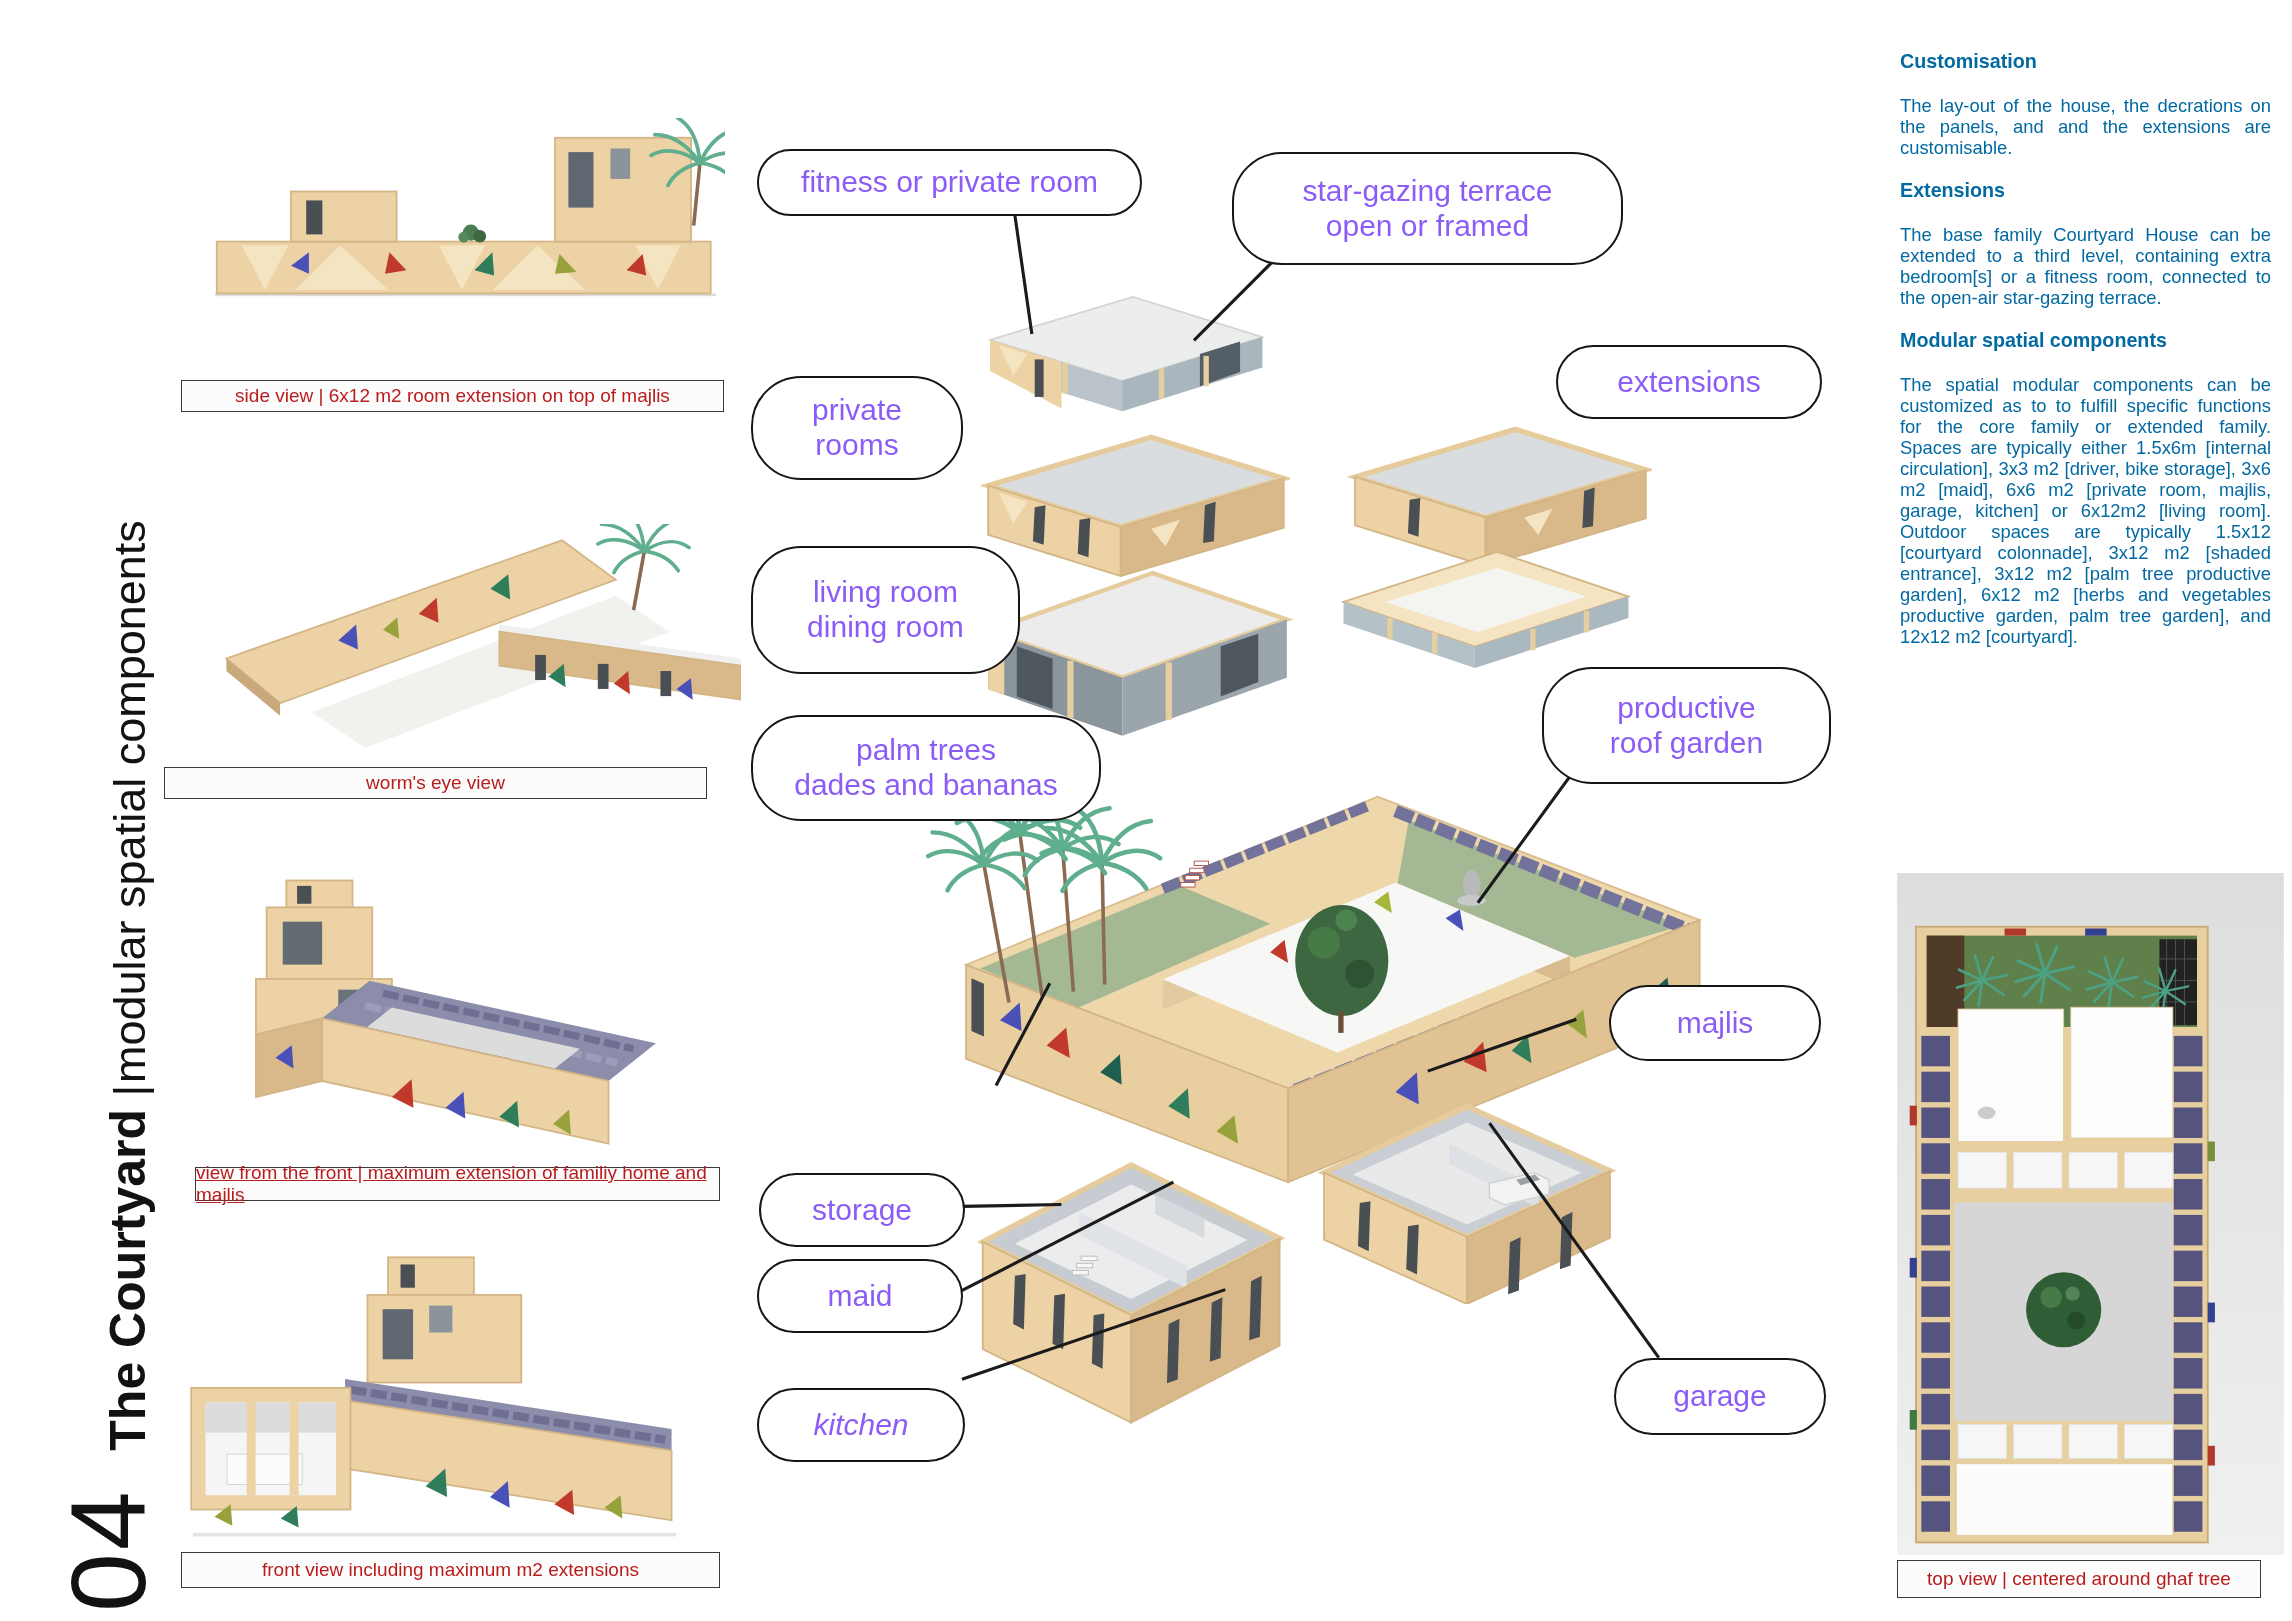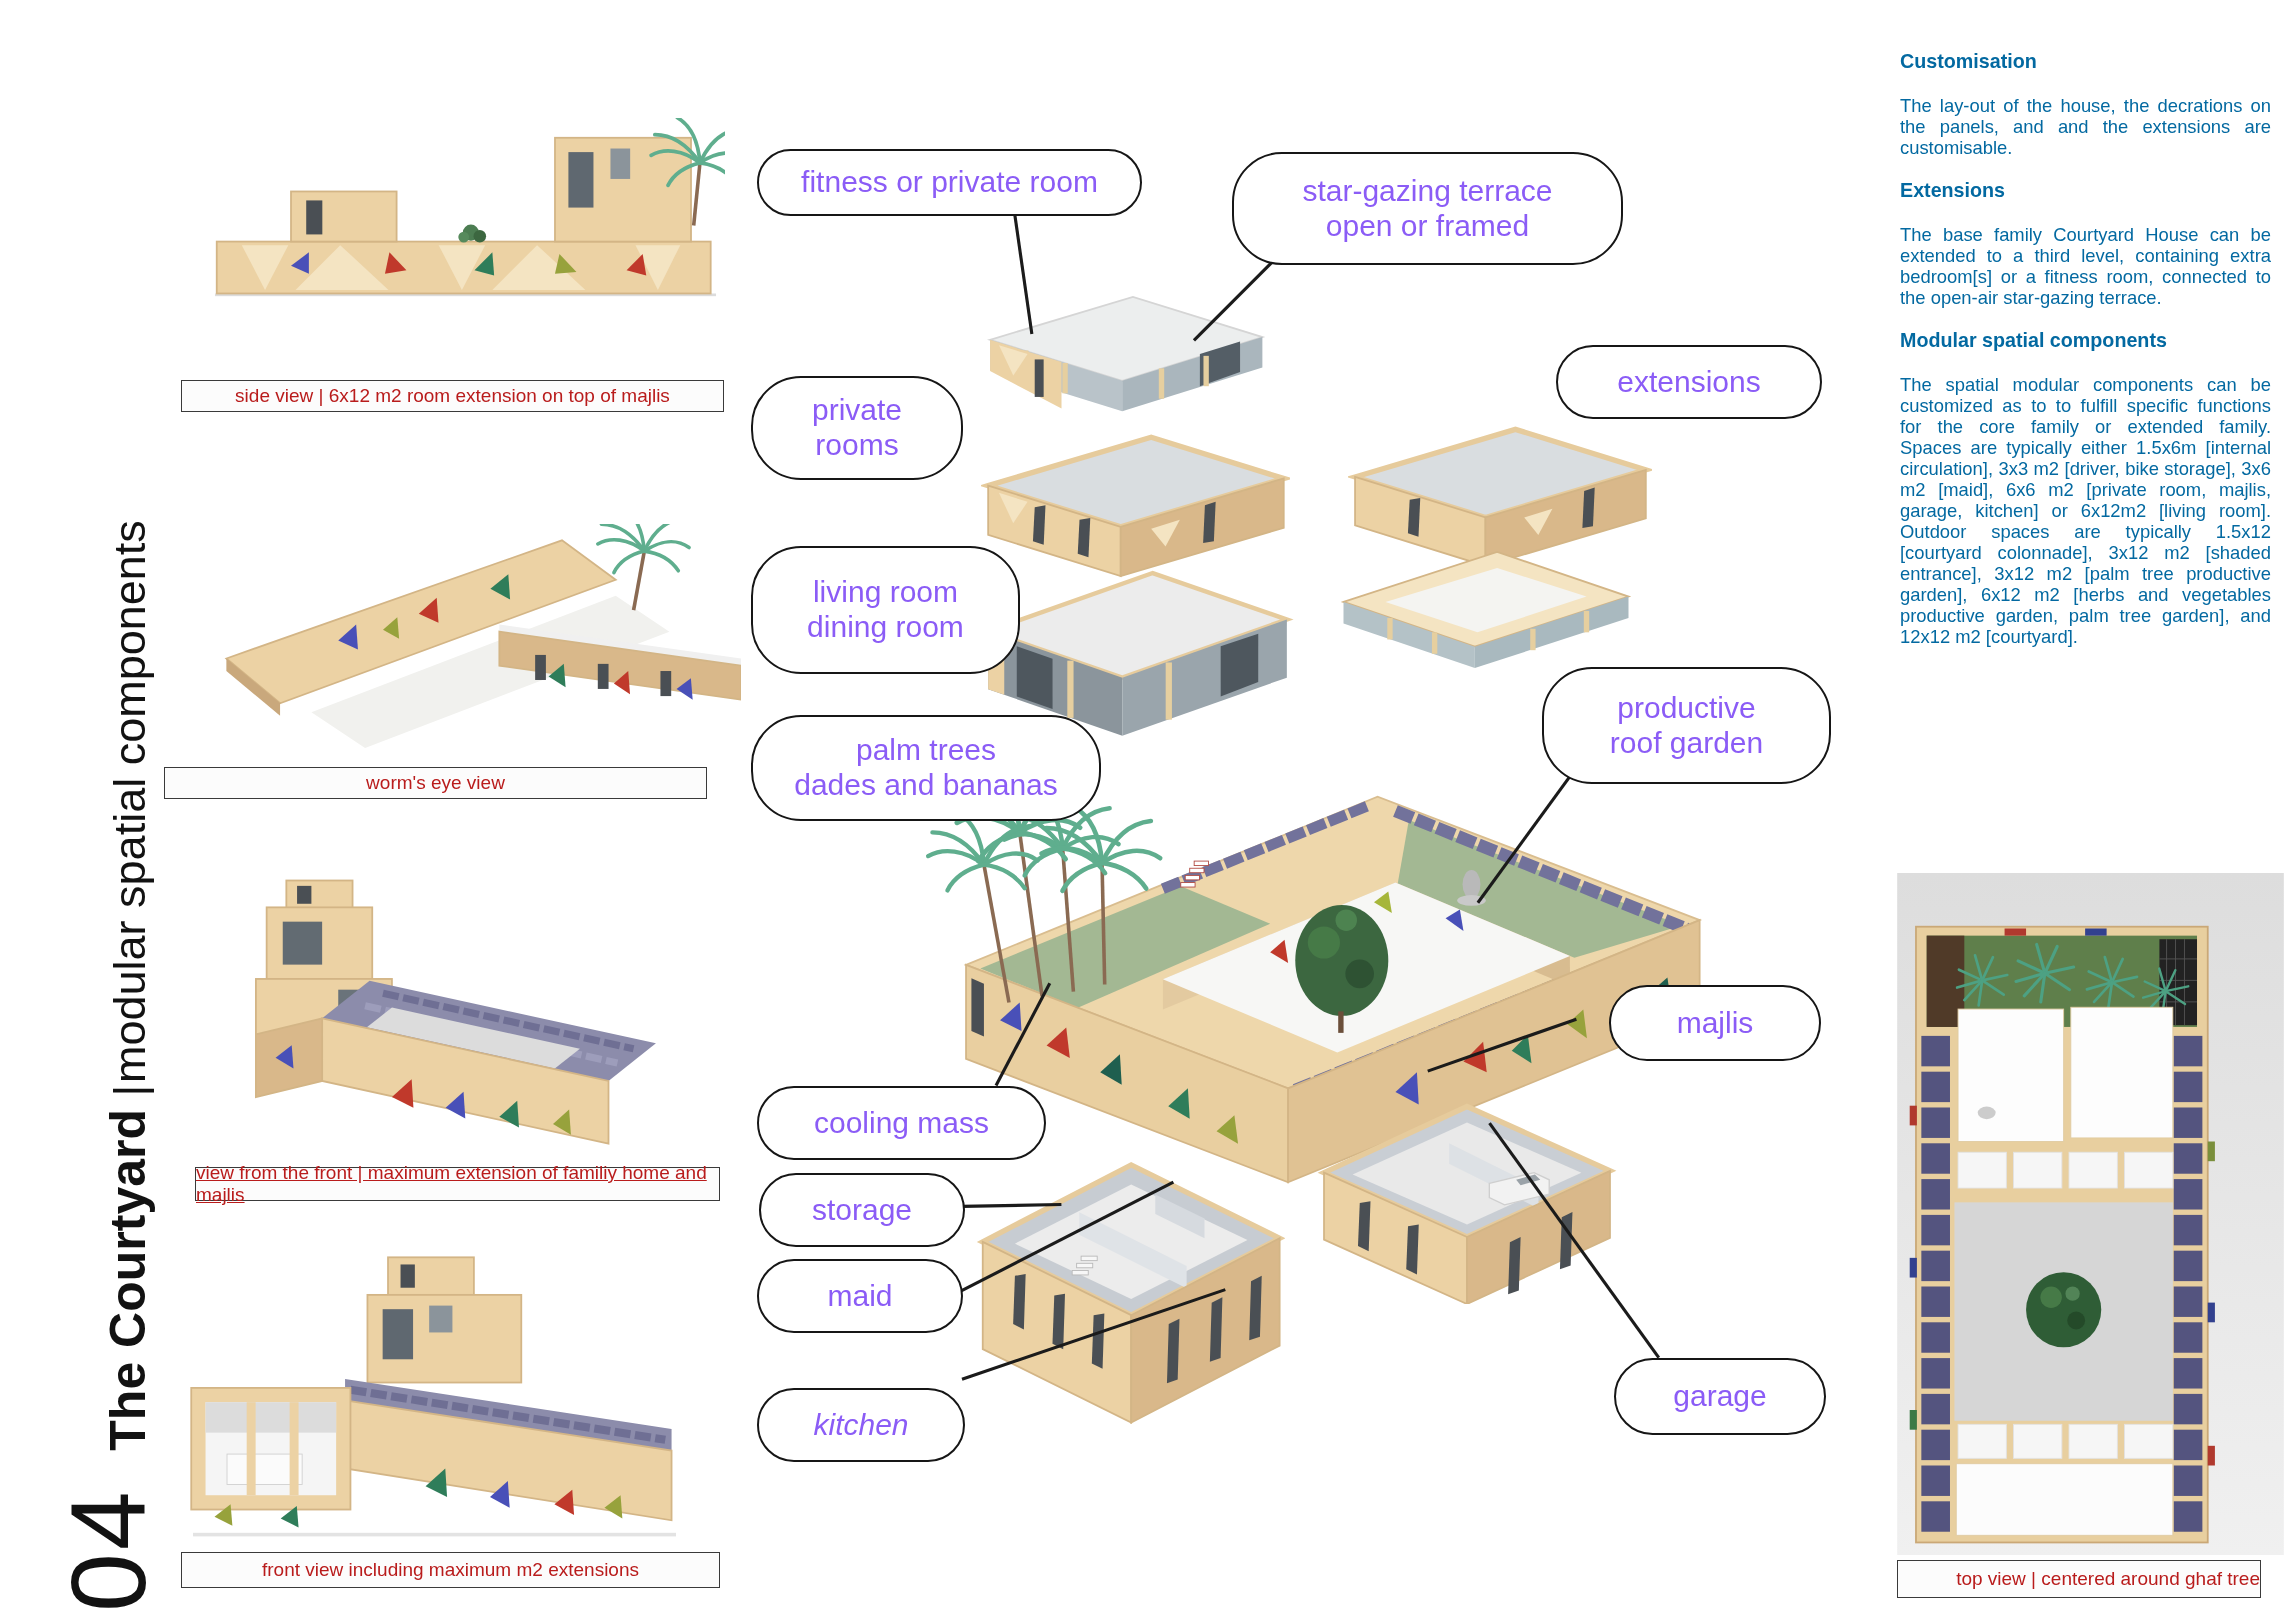--- a/index.html
+++ b/index.html
@@ -339,21 +339,20 @@
 open or framed</span></div>
   <div class="bubble round" style="left:751px;top:376px;width:208px;height:100px;"><span>private
 rooms</span></div>
   <div class="bubble pill" style="left:1556px;top:345px;width:262px;height:70px;"><span>extensions</span></div>
   <div class="bubble round" style="left:751px;top:546px;width:265px;height:124px;"><span>living room
 dining room</span></div>
   <div class="bubble round" style="left:751px;top:715px;width:346px;height:102px;"><span>palm trees
 dades and bananas</span></div>
   <div class="bubble round" style="left:1542px;top:667px;width:285px;height:113px;"><span>productive
 roof garden</span></div>
-  <div class="bubble pill" style="left:757px;top:1086px;width:285px;height:70px;"><span>cooling mass</span></div>
   <div class="bubble pill" style="left:759px;top:1173px;width:202px;height:70px;"><span>storage</span></div>
   <div class="bubble pill" style="left:757px;top:1259px;width:202px;height:70px;"><span>maid</span></div>
   <div class="bubble pill" style="left:757px;top:1388px;width:204px;height:70px;font-style:italic;"><span>kitchen</span></div>
   <div class="bubble pill" style="left:1609px;top:985px;width:208px;height:72px;"><span>majlis</span></div>
   <div class="bubble pill" style="left:1614px;top:1358px;width:208px;height:73px;"><span>garage</span></div>
 
   <div class="rightcol">
     <section>
       <h3>Customisation</h3>
       <p>The lay-out of the house, the decrations on the panels, and and the extensions are customisable.</p>
@@ -453,18 +452,18 @@
       <rect x="14" y="260" width="8" height="22" fill="#b0392e"></rect>
       <rect x="14" y="430" width="8" height="22" fill="#32418f"></rect>
       <rect x="14" y="600" width="8" height="22" fill="#3c7a46"></rect>
       <rect x="347" y="300" width="8" height="22" fill="#7a8f3c"></rect>
       <rect x="347" y="480" width="8" height="22" fill="#32418f"></rect>
       <rect x="347" y="640" width="8" height="22" fill="#b0392e"></rect>
       <rect x="120" y="62" width="24" height="8" fill="#b0392e"></rect>
       <rect x="210" y="62" width="24" height="8" fill="#32418f"></rect>
     </svg>
   </div>
-  <div class="cap" style="left:1897px;top:1560px;width:362px;height:36px;justify-content:flex-end;">
+  <div class="cap" style="left:1897px;top:1560px;width:362px;height:36px;">
     <span>top view | centered around ghaf tree</span>
     </div>
 
 </div>
 
 
 </body></html>

